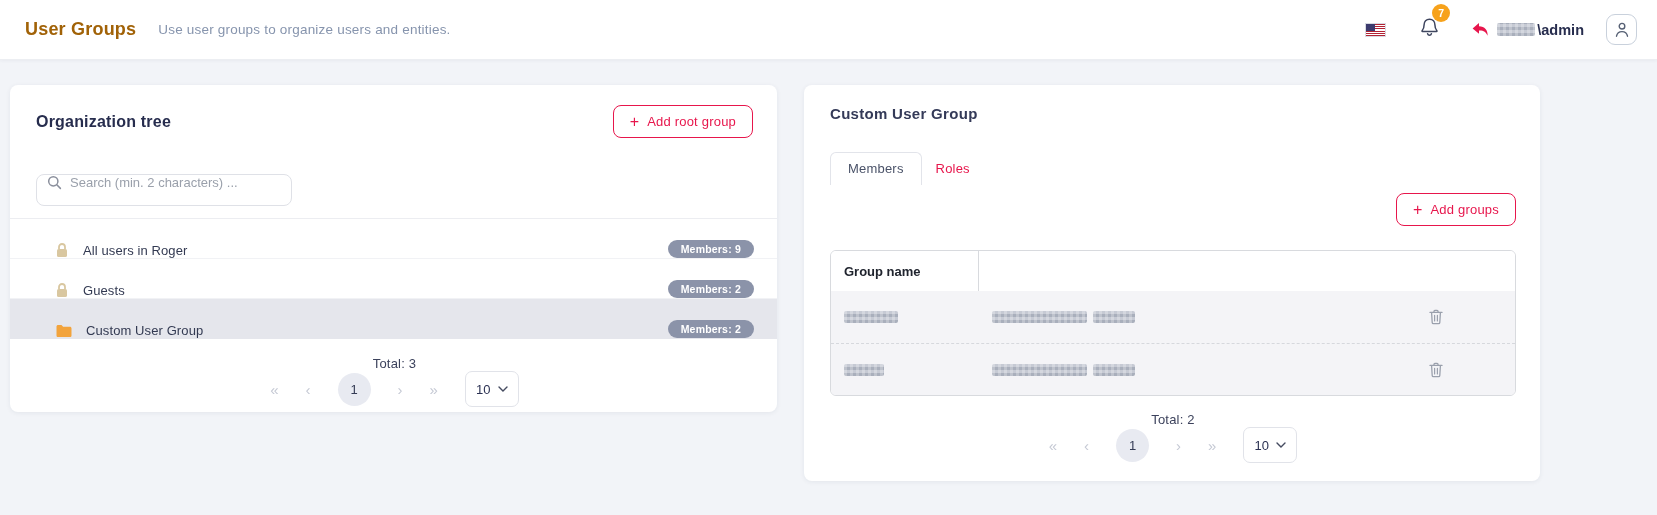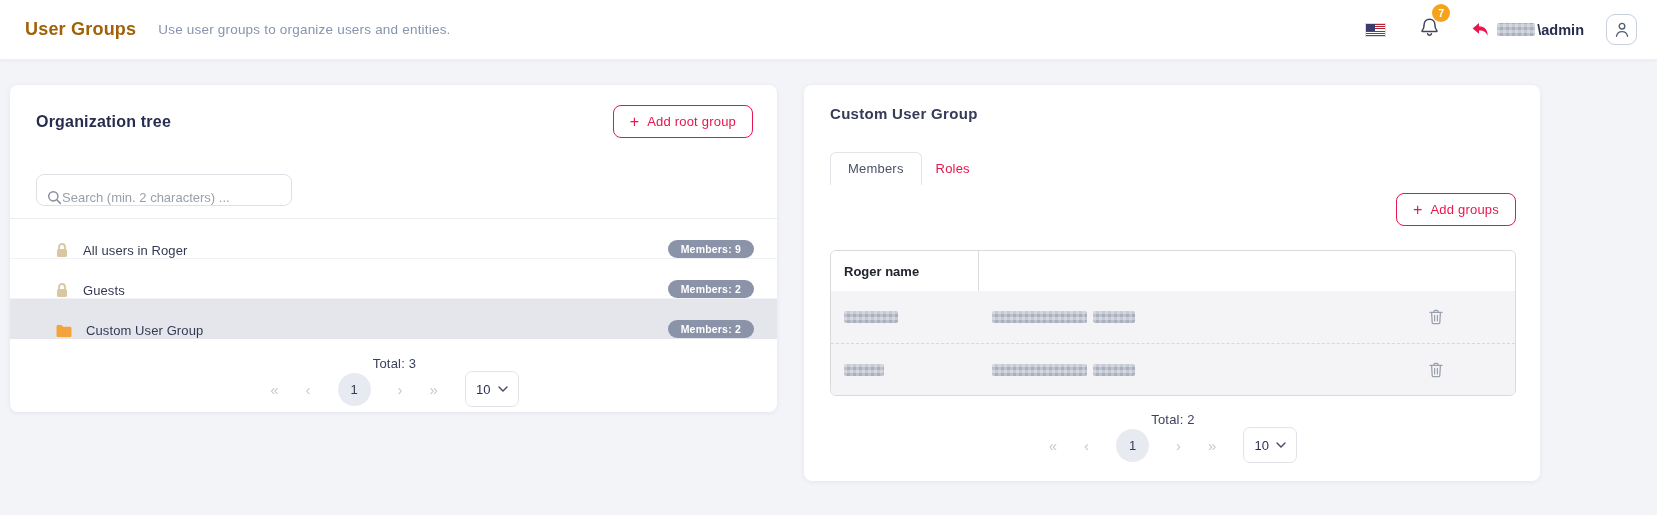--- a/index.html
+++ b/index.html
@@ -80,21 +80,21 @@
     border-radius:8px; height:33px; padding:0 16px;
     font-size:13px; font-family:"Liberation Sans",sans-serif;
     letter-spacing:.2px; cursor:pointer;
   }
   .btn-outline-red .plus { font-size:16px; font-weight:normal; line-height:1; }
 
   
   .search-wrap {
     margin:36px 24px 0 26px; width:256px; height:32px;
     border:1px solid #dfe1e7; border-radius:8px; background:#fff;
-    display:flex; align-items:flex-end; padding:0 10px; gap:0;
+    display:flex; align-items:flex-start; padding:0 10px; gap:8px;
   }
   .search-wrap input {
     border:none; outline:none; flex:1; font-size:13px; color:#3a4056;
     font-family:"Liberation Sans",sans-serif; background:transparent;
   }
   .search-wrap input::placeholder { color:#9aa0ab; }
 
   
   .tree { margin-top:12px; border-top:1px solid #ecedf1; }
   .tree-row {
@@ -282,21 +282,21 @@
 
   <div class="add-row">
     <button class="btn-outline-red">
       <span class="plus">+</span>
       <span>Add groups</span>
     </button>
   </div>
 
   <div class="gtable">
     <div class="gt-header">
-      <div class="gt-hcell col-name">Roger name</div>
+      <div class="gt-hcell col-name">Group name</div>
       <div class="gt-hcell col-actions"></div>
     </div>
     <div class="gt-body">
       <div class="gt-row">
         <div class="gt-cell col-name">
             <span class="blur w54"></span>
           </div>
         <div class="gt-cell col-time">
           <span class="blur w95"></span>
           <span class="blur w42"></span>

